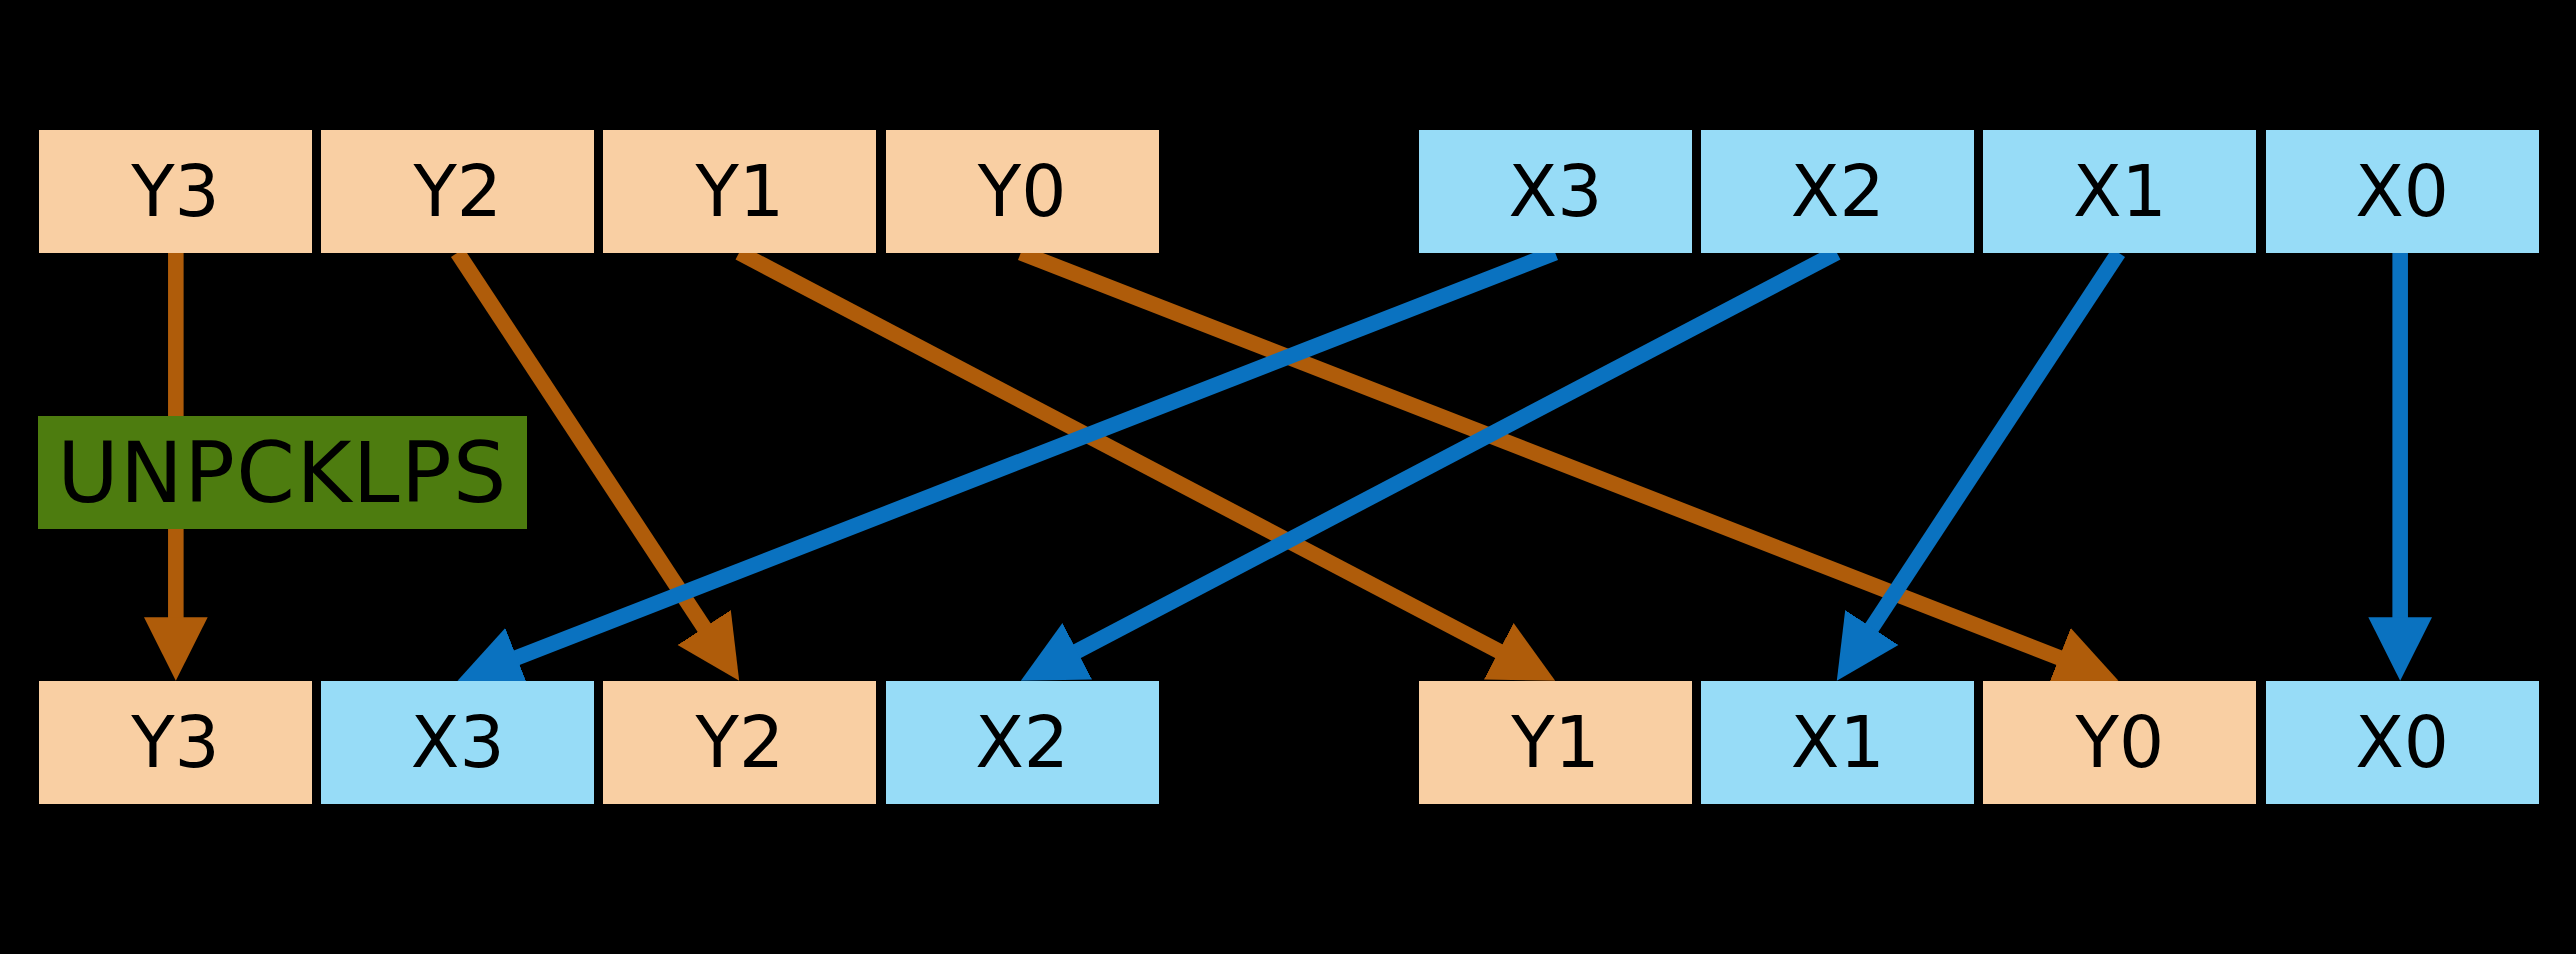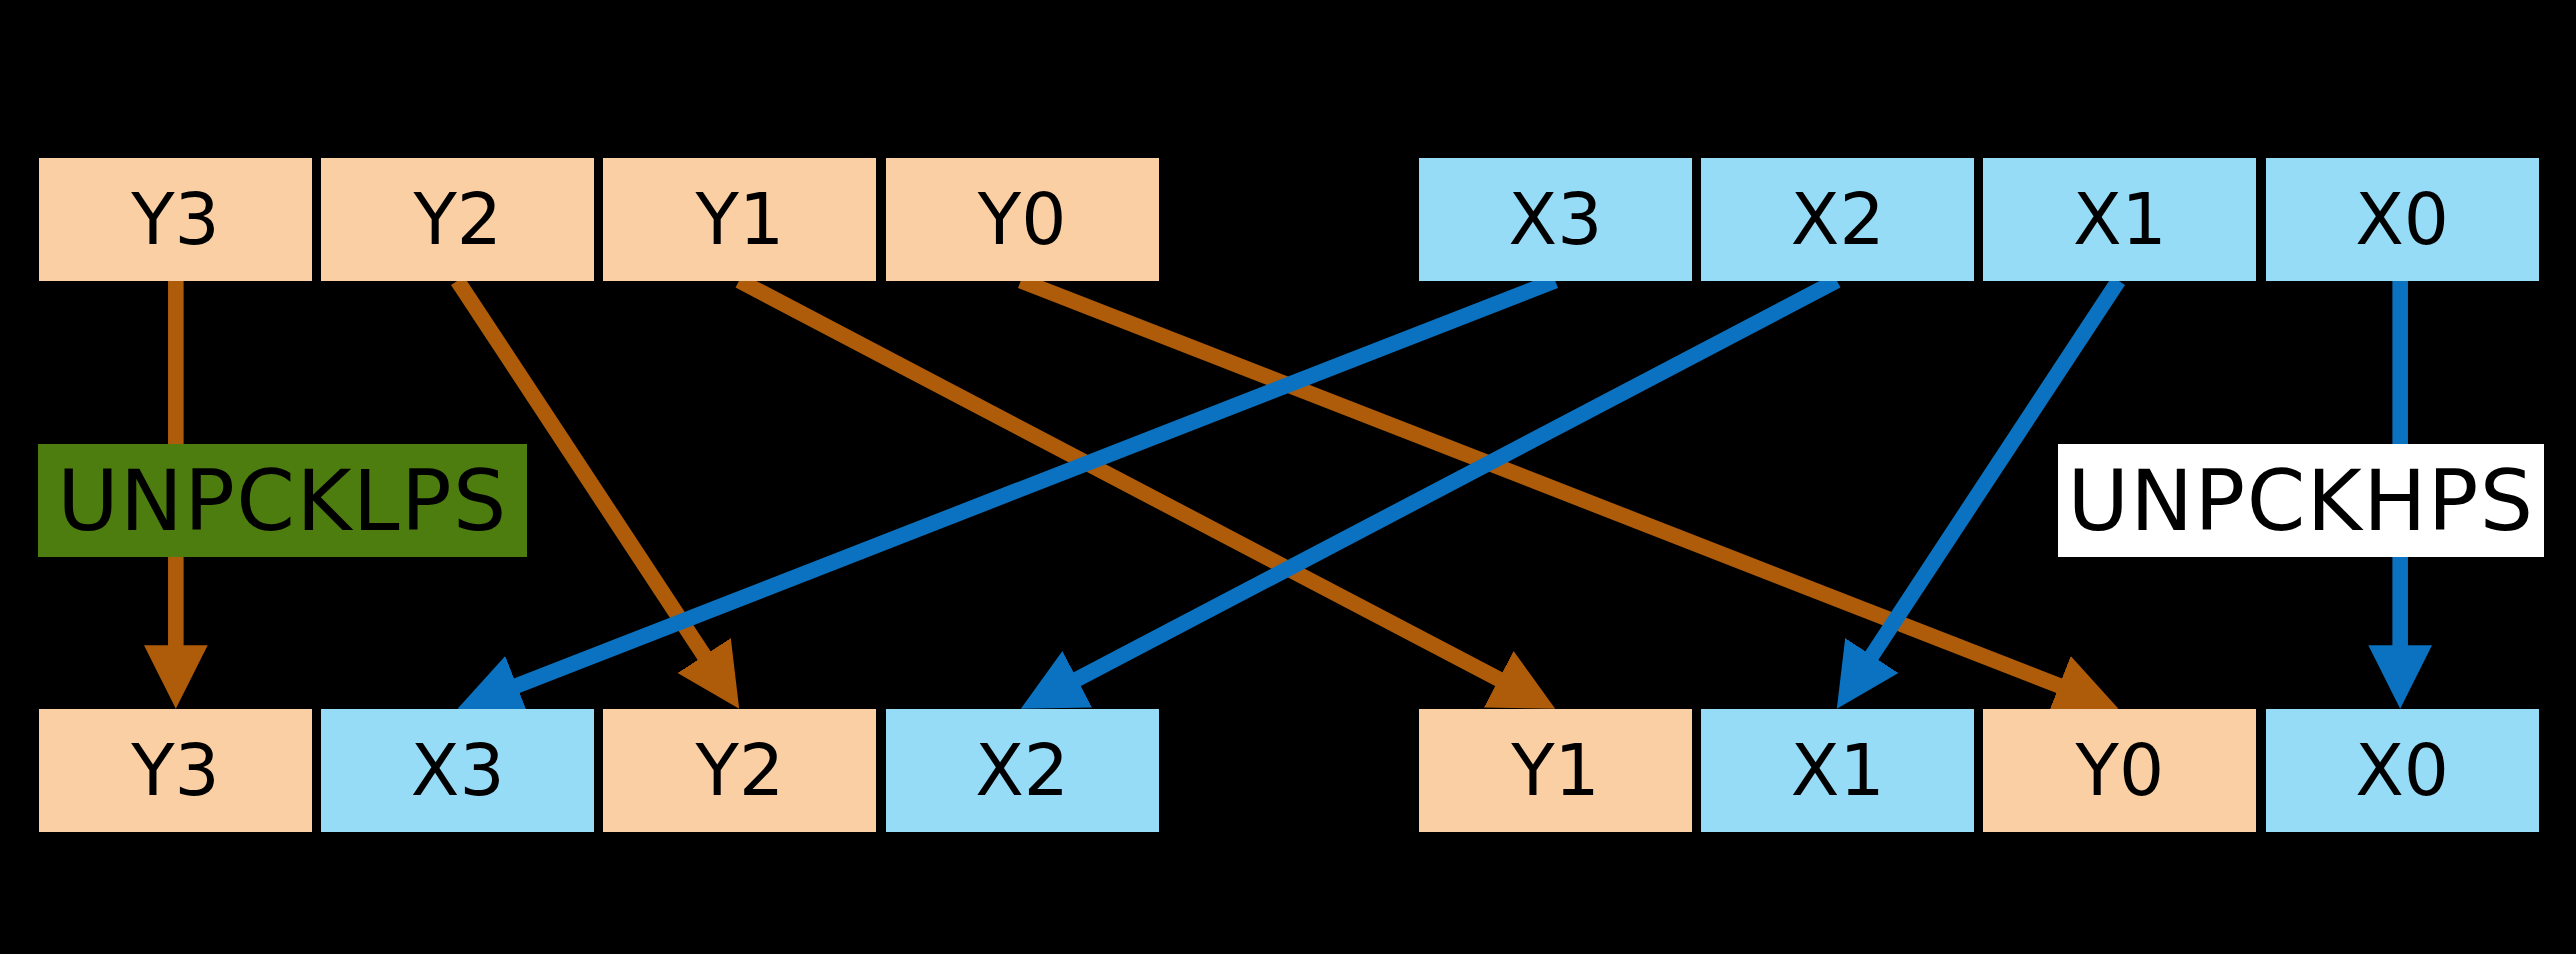--- a/index.html
+++ b/index.html
@@ -9,21 +9,20 @@
     height: 954px;
     background: #000;
     overflow: hidden;
     font-family: "DejaVu Sans", "Liberation Sans", sans-serif;
   }
   .canvas {
     position: relative;
     width: 2576px;
     height: 820px;
     background: #000;
-    margin-top: 28px;
   }
   #arrow-layer {
     position: absolute;
     left: 0; top: 0;
     width: 2576px;
     height: 954px;
     z-index: 1;
   }
   .reg-group {
     position: absolute;
@@ -105,16 +104,15 @@
   </div>
 
   <div class="reg-group" id="g-bottom-right">
     <div class="cell" style="background: rgb(249, 207, 163); color: rgb(0, 0, 0);">Y1</div>
     <div class="cell" style="background: rgb(151, 220, 247); color: rgb(0, 0, 0);">X1</div>
     <div class="cell" style="background: rgb(249, 207, 163); color: rgb(0, 0, 0);">Y0</div>
     <div class="cell" style="background: rgb(151, 220, 247); color: rgb(0, 0, 0);">X0</div>
   </div>
 
   <div class="op-label" id="label-left" style="background: #4d7c0f; color: rgb(0, 0, 0);">UNPCKLPS</div>
-  <div class="op-label" id="label-right" style="background: rgb(255, 255, 255); color: rgb(0, 0, 0);">UNPCKHPS</div>
 
 </div>
 
 
 </body></html>

